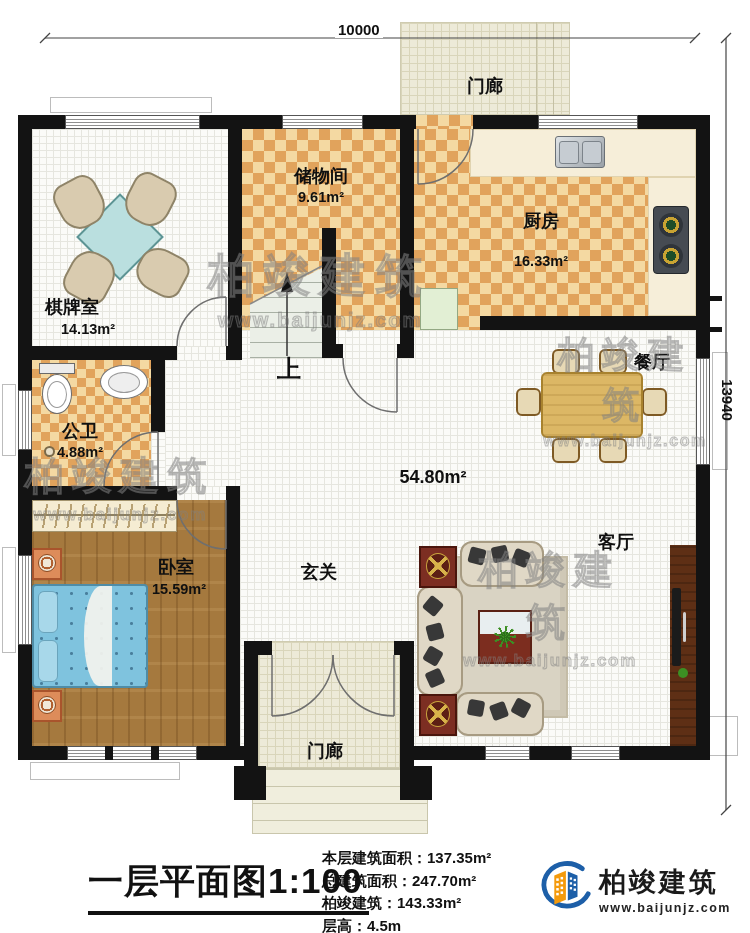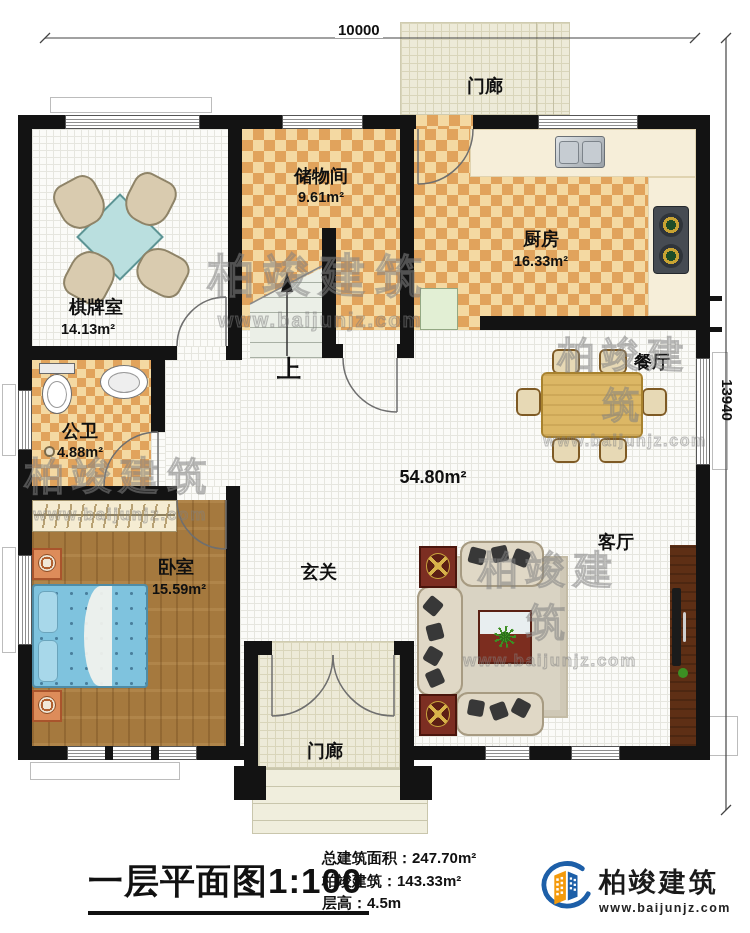--- a/index.html
+++ b/index.html
@@ -197,23 +197,23 @@
         <path d="M690,43 L700,33"></path>
       <path d="M726,38 V810"></path>
         <path d="M721,43 L731,33"></path>
         <path d="M721,815 L731,805"></path>
     </g>
   </svg>
 
   <div class="a z6 lab rname" style="left:485px;top:86px">门廊</div>
   <div class="a z6 lab rname" style="left:321px;top:176px">储物间</div>
   <div class="a z6 lab rarea" style="left:321px;top:197px">9.61m²</div>
-  <div class="a z6 lab rname" style="left:541px;top:239px">厨房</div>
+  <div class="a z6 lab rname" style="left:541px;top:221px">厨房</div>
   <div class="a z6 lab rarea" style="left:541px;top:261px">16.33m²</div>
-  <div class="a z6 lab rname" style="left:96px;top:307px">棋牌室</div>
+  <div class="a z6 lab rname" style="left:72px;top:307px">棋牌室</div>
   <div class="a z6 lab rarea" style="left:88px;top:329px">14.13m²</div>
   <div class="a z6 lab rname" style="left:652px;top:362px">餐厅</div>
   <div class="a z6 lab rname" style="left:80px;top:431px">公卫</div>
   <div class="a z6 lab rarea" style="left:80px;top:452px">4.88m²</div>
   <div class="a z6 lab" style="left:433px;top:477px;font-size:18px">54.80m²</div>
   <div class="a z6 lab rname" style="left:176px;top:567px">卧室</div>
   <div class="a z6 lab rarea" style="left:179px;top:589px">15.59m²</div>
   <div class="a z6 lab rname" style="left:319px;top:572px">玄关</div>
   <div class="a z6 lab rname" style="left:616px;top:542px">客厅</div>
   <div class="a z6 lab rname" style="left:325px;top:751px">门廊</div>
@@ -236,20 +236,21 @@
     <div class="u">www.baijunjz.com</div>
   </div>
 
   <div class="a z8 dimtxt" style="left:335px;top:21px">10000</div>
   <div class="a z8 dimtxt" style="left:727px;top:400px;transform:translate(-50%,-50%) rotate(90deg);background:transparent">13940</div>
 
   <div class="a z8" style="left:88px;top:858px;border-bottom:4px solid #111;padding:0 6px 6px 0;font-size:35px;font-weight:bold;letter-spacing:1px;color:#111">
     <span>一层平面图</span><span>1:100</span>
   </div>
   <div class="a z8" style="left:322px;top:847px">
+    <div class="statline"><span>本层建筑面积：</span><span>137.35m²</span></div>
     <div class="statline"><span>总建筑面积：</span><span>247.70m²</span></div>
     <div class="statline"><span>柏竣建筑：</span><span>143.33m²</span></div>
     <div class="statline"><span>层高：</span><span>4.5m</span></div>
   </div>
   <div class="a z8" style="left:534px;top:860px;display:flex;align-items:center;gap:7px">
     <svg width="58" height="58" viewBox="0 0 60 60">
       <path d="M50,9 A24,22 0 1 0 56,35" fill="none" stroke="#1d5fa8" stroke-width="5" stroke-linecap="round"></path>
       <path d="M21,16 L33,11 L33,41 L21,46 Z" fill="#f49a0c"></path>
       <path d="M35,12 L45,16 L45,38 L35,42 Z" fill="#1d5fa8"></path>
       <g fill="#fff">

